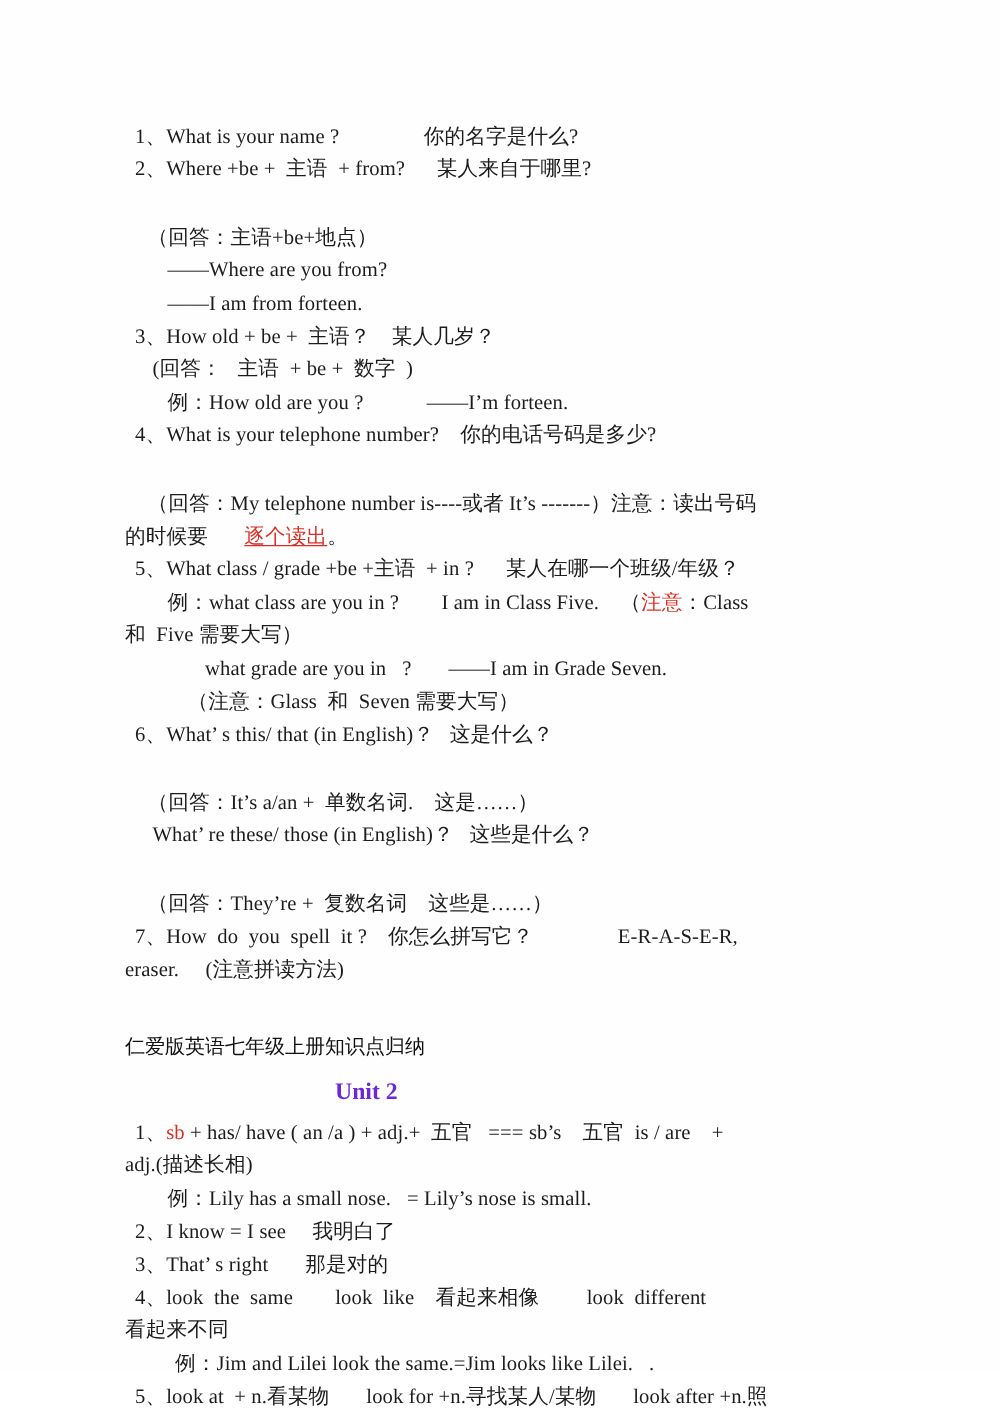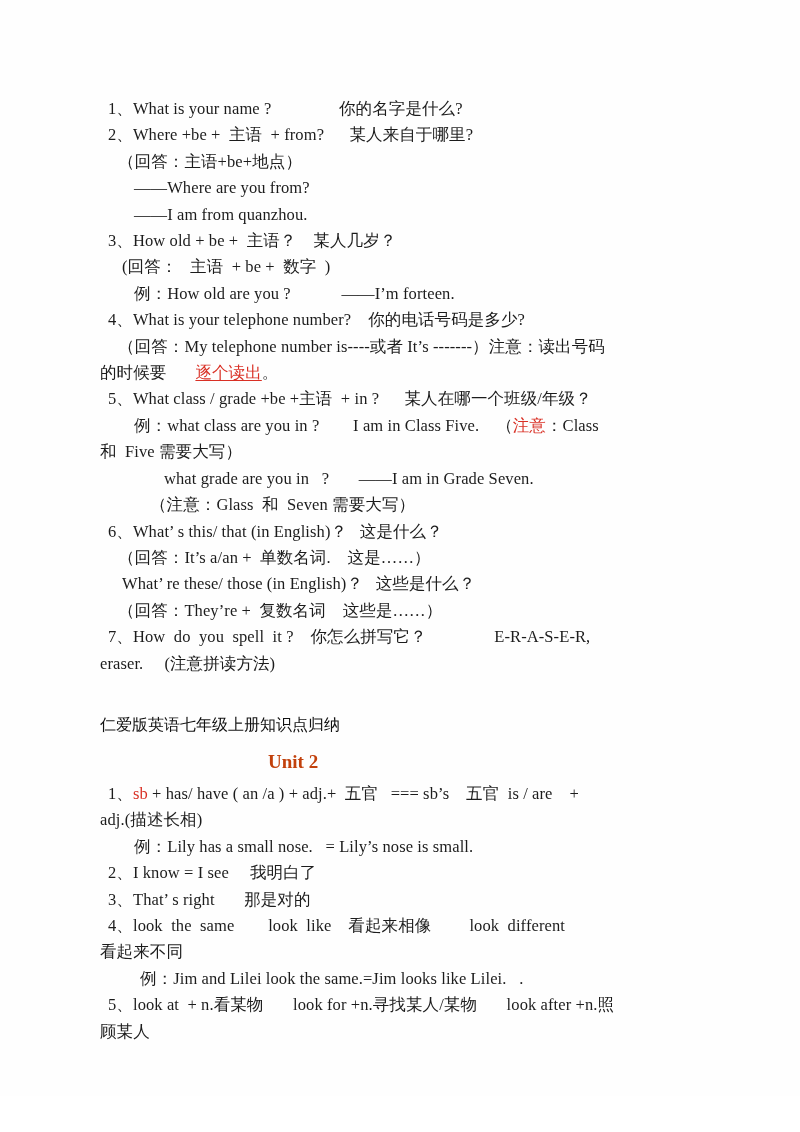--- a/index.html
+++ b/index.html
@@ -31,21 +31,21 @@
   }
   .line {
     font-size: 16.5px;
     line-height: 26.4px;
     white-space: pre;
     letter-spacing: 0.1px;
     color: #1c1c1c;
   }
   
   .ind0  { padding-left: 0px; }
-  .ind1  { padding-left: 10px; }
+  .ind1  { padding-left: 10px; margin-top: 28px; }
   .ind2  { padding-left: 14px; }
   .ind3  { padding-left: 26px; }
   .ind4  { padding-left: 32px; }
   .ind5  { padding-left: 42px; }
   .ind6  { padding-left: 56px; }
   .neg   { padding-left: 0px; margin-left: -8px; }
 
   .red {
     color: #d93025;
   }
@@ -64,36 +64,36 @@
     color: #111111;
     margin-top: 28px;
     white-space: pre;
   }
   .title-unit {
     font-size: 19px;
     line-height: 34px;
     font-weight: bold;
     text-align: left;
     padding-left: 160px;
-    color: #c2410c;
+    color: #6d28d9;
     white-space: pre;
     margin-bottom: 2px;
   }
 </style>
 </head>
 <body>
 
 <div class="page">
   <div class="content">
 
     <div class="line ind0">1、What is your name ?                你的名字是什么?</div>
     <div class="line ind0">2、Where +be +  主语  + from?      某人来自于哪里?</div>
     <div class="line ind1">（回答：主语+be+地点）</div>
     <div class="line ind3">——Where are you from?</div>
-    <div class="line ind3">——I am from quanzhou.</div>
+    <div class="line ind3">——I am from forteen.</div>
     <div class="line ind0">3、How old + be +  主语？    某人几岁？</div>
     <div class="line ind2">(回答：   主语  + be +  数字  )</div>
     <div class="line ind3">例：How old are you ?            ——I’m forteen.</div>
     <div class="line ind0">4、What is your telephone number?    你的电话号码是多少?</div>
     <div class="line ind1">（回答：My telephone number is----或者 It’s -------）注意：读出号码</div>
 
     <div class="line neg"><span>的时候要</span><span class="red-u">逐个读出</span><span>。</span></div>
 
     <div class="line ind0">5、What class / grade +be +主语  + in ?      某人在哪一个班级/年级？</div>
 

